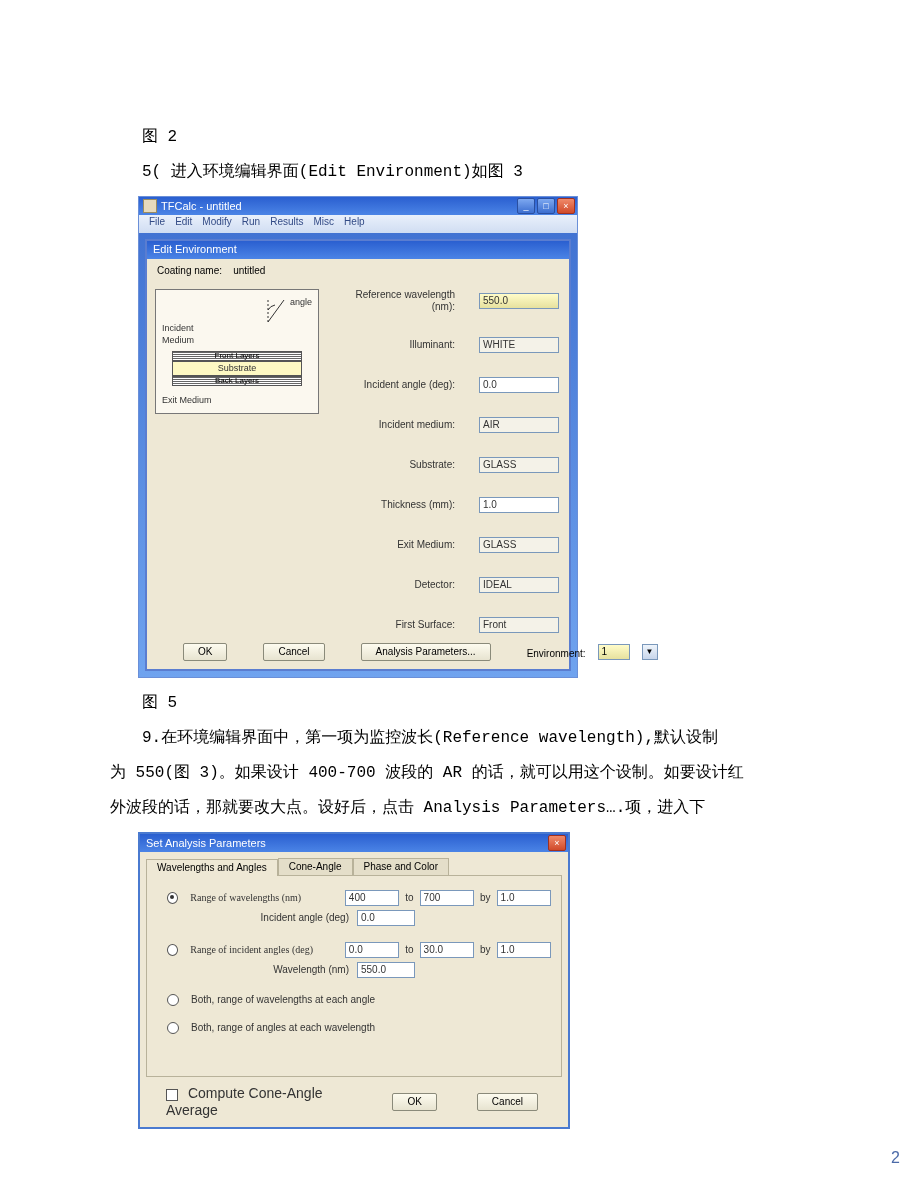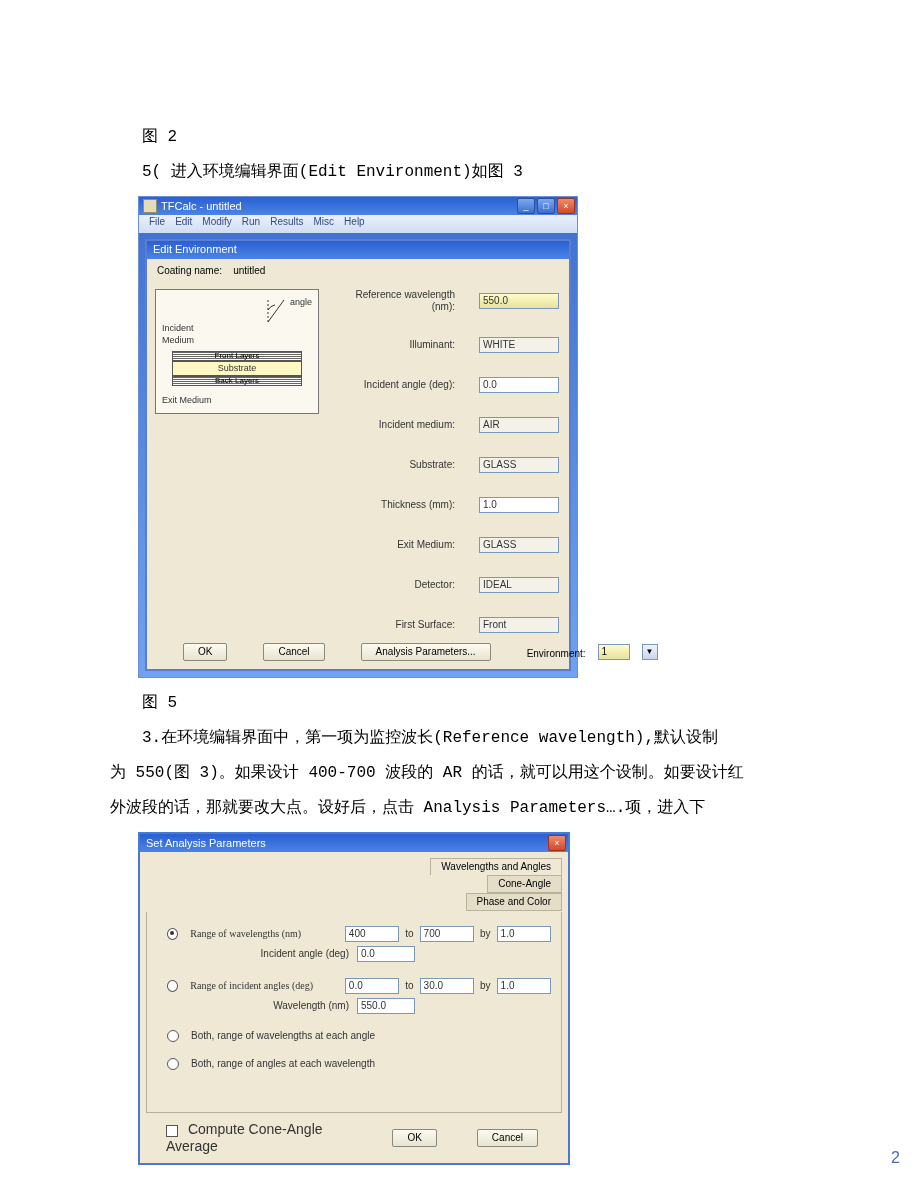--- a/index.html
+++ b/index.html
@@ -193,21 +193,20 @@
     display:flex; align-items:center;
     padding:0 2px 0 6px;
     font-size:11px;
   }
   .titlebar2 .spacer{flex:1;}
   .tabs {
     display:flex;
     align-items:flex-end;
     margin: 6px 6px 0 6px;
     font-size:10px;
-    flex-direction:column;
   }
   .tab {
     border:1px solid #b8b29a;
     border-bottom:none;
     padding:2px 10px;
     background:#eee8d5;
     margin-right:0;
   }
   .tab.inactive {
     background:#e4dec9;
@@ -338,21 +337,21 @@
             <span>Environment:</span>
             <span class="inp">1</span>
             <span class="drop">▼</span>
           </span>
         </div>
       </div>
     </div>
   </div>
 
   <p class="para">图 5</p>
-  <p class="para">3.在环境编辑界面中，第一项为监控波长(Reference wavelength),默认设制</p>
+  <p class="para">9.在环境编辑界面中，第一项为监控波长(Reference wavelength),默认设制</p>
   <p class="para2">为 550(图 3)。如果设计 400-700 波段的 AR 的话，就可以用这个设制。如要设计红</p>
   <p class="para2">外波段的话，那就要改大点。设好后，点击 Analysis Parameters….项，进入下</p>
 
   <div class="fig4-wrap">
     <div class="win2">
       <div class="titlebar2">
         <span>Set Analysis Parameters</span>
         <span class="spacer"></span>
         <span class="winbtn close">×</span>
       </div>

